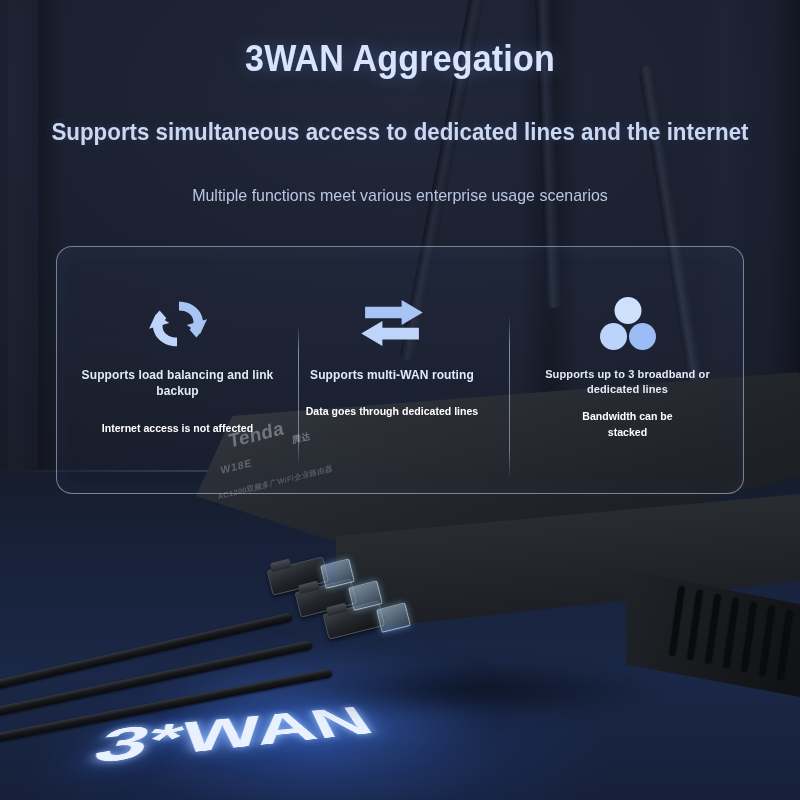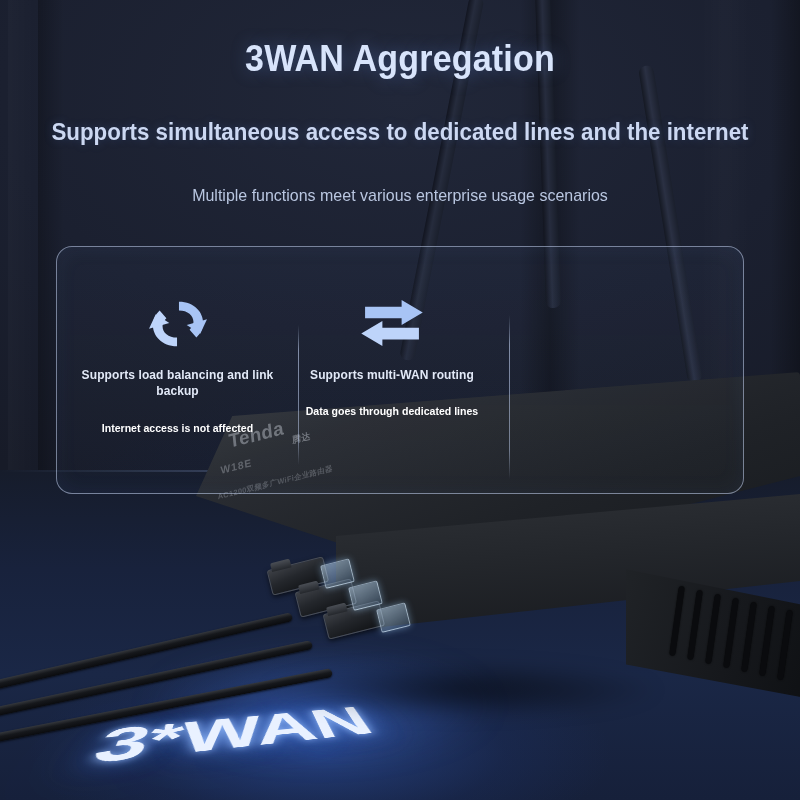--- a/index.html
+++ b/index.html
@@ -352,15 +352,26 @@
       <div class="ico">
         <svg width="66" height="50" viewBox="0 0 68 52">
           <path d="M6 8 H44 V1 L66 14 L44 27 V20 H6 Z" fill="#a8c4f5"></path>
           <path d="M62 30 H24 V23 L2 36 L24 49 V42 H62 Z" fill="#bed4fa"></path>
         </svg>
       </div>
       <div class="ftitle">Supports multi-WAN routing</div>
       <div class="fsub">Data goes through dedicated lines</div>
     </div>
 
+    <div class="panel p3">
+      <div class="ico">
+        <svg width="58" height="56" viewBox="0 0 60 58">
+          <circle cx="30" cy="15" r="14" fill="#cfe0fd"></circle>
+          <circle cx="15" cy="42" r="14" fill="#bcd3fb"></circle>
+          <circle cx="45" cy="42" r="14" fill="#9bbcf6"></circle>
+        </svg>
+      </div>
+      <div class="ftitle">Supports up to 3 broadband or dedicated lines</div>
+      <div class="fsub">Bandwidth can be<br>stacked</div>
+    </div>
   </div>
 
 </div>
 
 </body></html>

